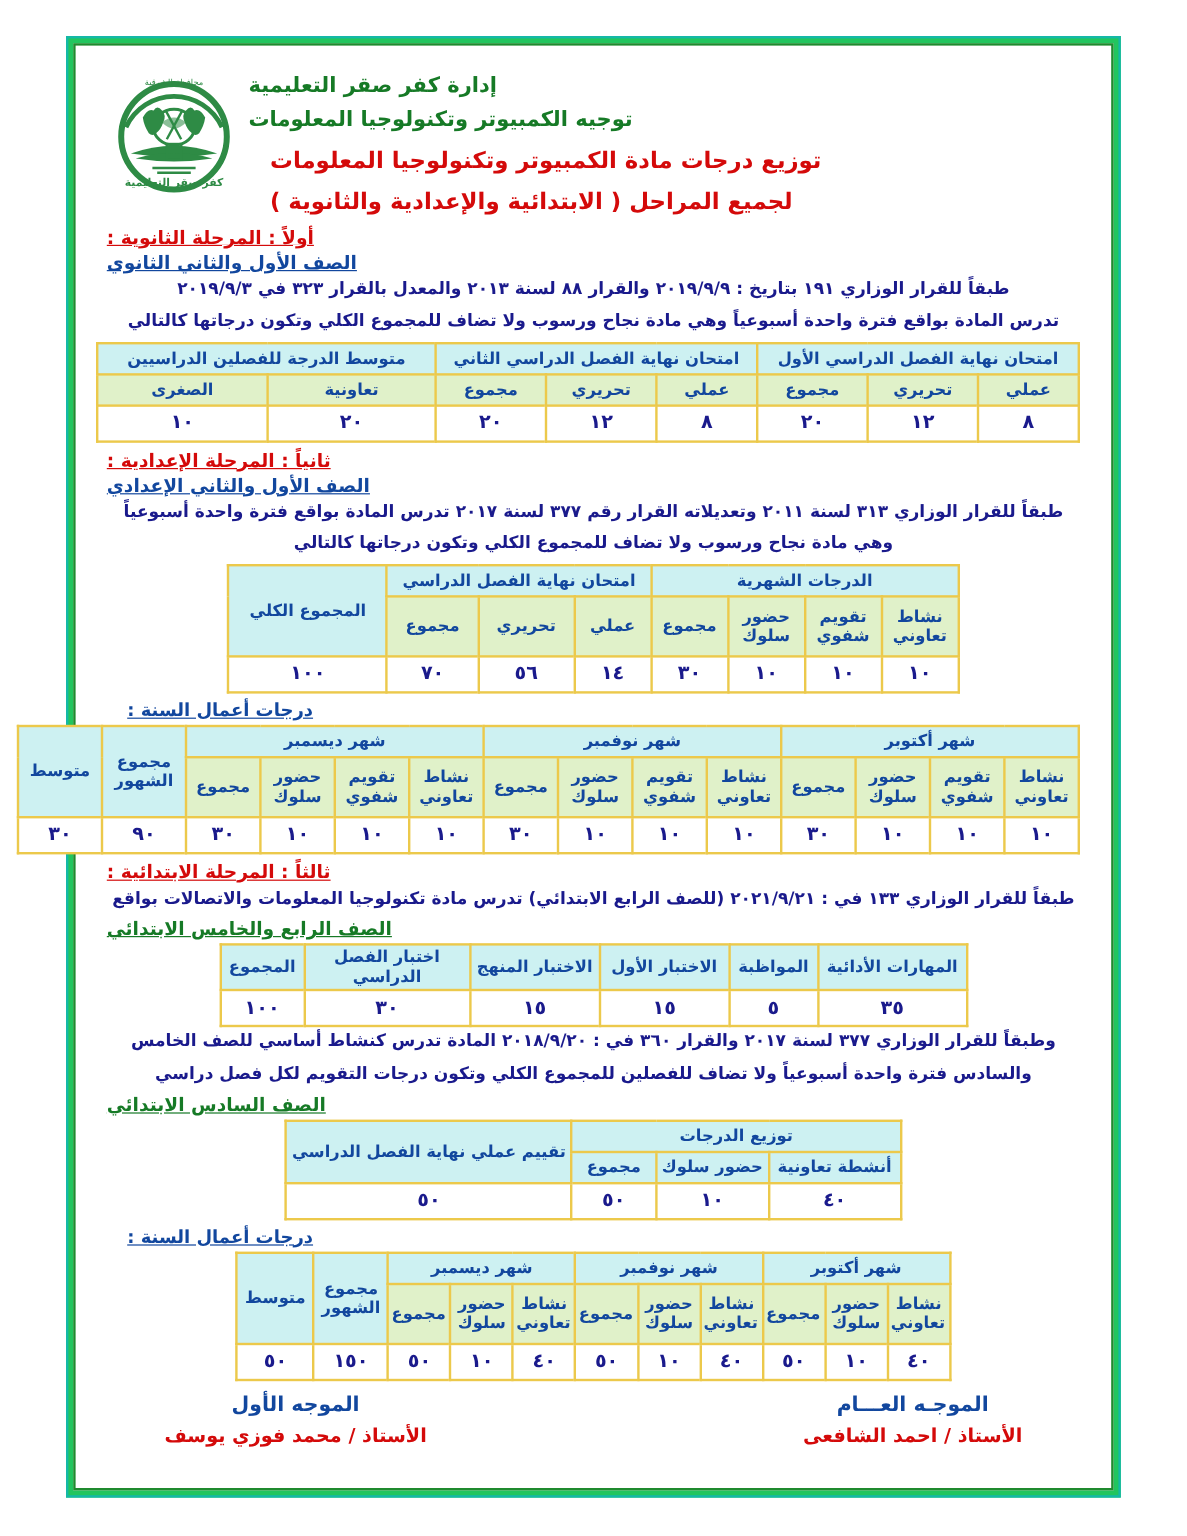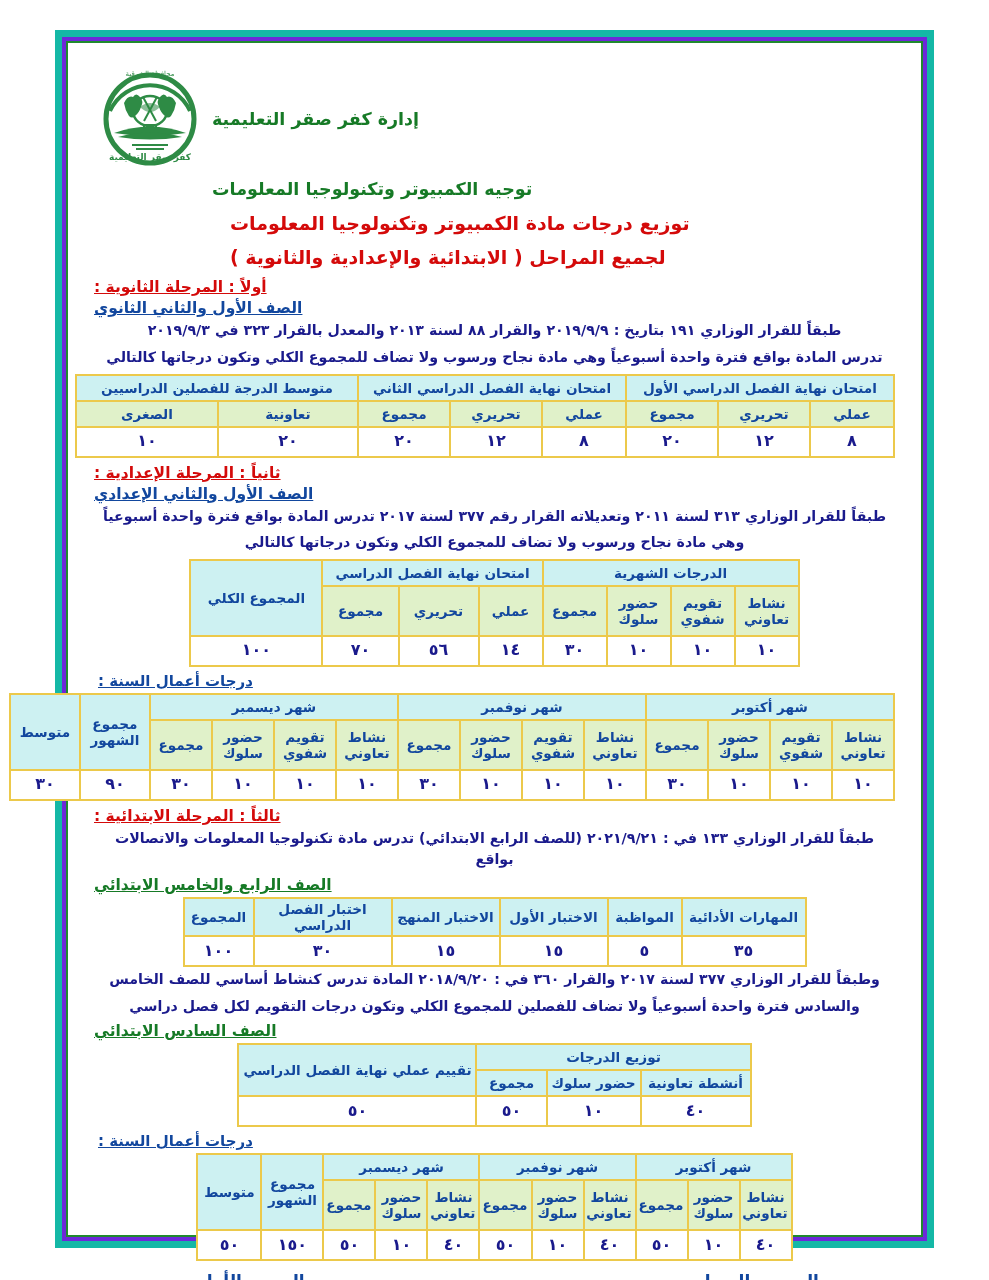--- a/index.html
+++ b/index.html
@@ -14,22 +14,22 @@
     height: 1280px;
     position: relative;
     background: #ffffff;
     overflow: hidden;
   }
 
   
   .frame-outer {
     position: absolute;
     top: 30px; right: 55px; left: 55px; bottom: 32px;
-    border: 7px solid #14b8a6;
-    background: #6d28d9;
+    border: 2px solid #14b8a6;
+    background: #22c55e;
   }
   .frame-inner {
     position: absolute;
     top: 4px; right: 4px; left: 4px; bottom: 4px;
     border: 2px solid #1f8a2e;
     background: #ffffff;
   }
   .content {
     position: absolute;
     top: 0; right: 0; left: 0; bottom: 0;
@@ -56,21 +56,20 @@
     text-align: left;
     padding-left: 6px;
     padding-top: 10px;
   }
   .h-green {
     color: #167a26;
     font-weight: bold;
     font-size: 17.5px;
     line-height: 1.62;
     letter-spacing: 0px;
-    margin-top: 42px;
   }
   .h-red {
     color: #d40a0a;
     font-weight: bold;
     font-size: 19px;
     line-height: 1.6;
     margin-top: 4px;
     margin-left: 18px;
   }
 
@@ -92,21 +91,21 @@
     text-decoration: underline;
     margin: 2px 0 3px 0;
   }
   .sec-grade.green-txt { color: #167a26; }
   .sec-sub {
     color: #12479e;
     font-weight: bold;
     font-size: 15px;
     text-align: left;
     text-decoration: underline;
-    margin: 5px 0 3px 4px;
+    margin: 5px 0 3px 17px;
   }
   .para {
     color: #1a1a8c;
     font-weight: bold;
     font-size: 14.2px;
     line-height: 1.52;
     text-align: center;
     margin: 2px 0 5px 0;
   }
 

